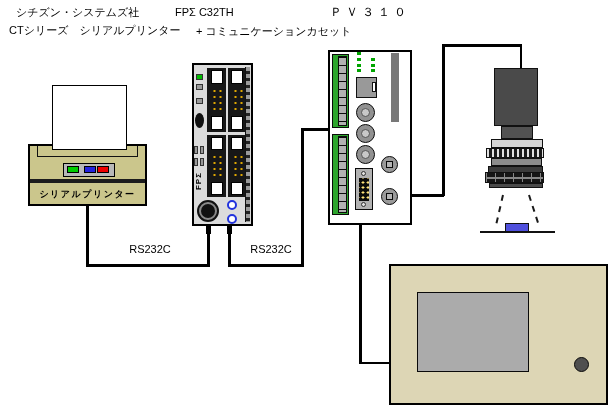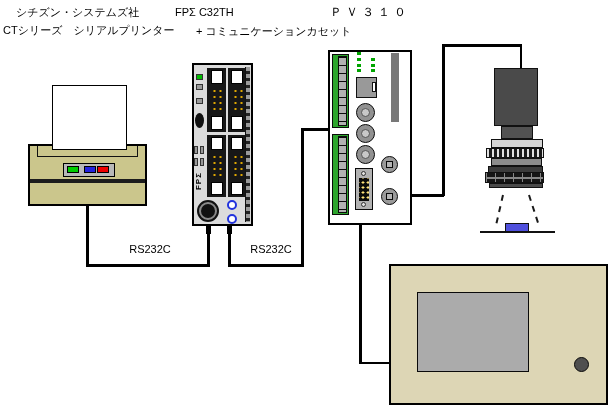--- a/index.html
+++ b/index.html
@@ -17,21 +17,21 @@
   .gblock{position:absolute;background:#2da52d;border:1px solid #0a0a0a}
   .gstrip{position:absolute;right:1px;top:1px;bottom:1px;width:9px;border:1px solid #0a0a0a;
           background:repeating-linear-gradient(to bottom,#0a0a0a 0 1.5px,#b2b2b2 1.5px 8px)}
   .pvled{position:absolute;width:4px;height:3px;background:#00a400}
   .dash{position:absolute;width:0;border-left:2px dashed #1a1a1a;transform-origin:top center}
 </style>
 </head>
 <body>
 
 <div class="lbl" style="left:16px;top:6px">シチズン・システムズ社</div>
-<div class="lbl" style="left:3px;top:24px">CTシリーズ　シリアルプリンター</div>
+<div class="lbl" style="left:9px;top:24px">CTシリーズ　シリアルプリンター</div>
 <div class="lbl" style="left:175px;top:6px">FPΣ C32TH</div>
 <div class="lbl" style="left:196px;top:25px">+ コミュニケーションカセット</div>
 <div class="lbl" style="left:330px;top:6px;letter-spacing:4px;font-size:12px">ＰＶ３１０</div>
 
 <div class="cable" style="left:86px;top:205px;width:2.5px;height:61px"></div>
 <div class="cable" style="left:86px;top:264px;width:124px;height:2.5px"></div>
 <div class="cable" style="left:207px;top:226px;width:2.5px;height:40px"></div>
 <div class="cable" style="left:205.5px;top:226px;width:5px;height:8px"></div>
 <div class="lbl" style="left:108px;top:243px;width:84px;text-align:center">RS232C</div>
 
@@ -53,20 +53,21 @@
 <div class="abs" style="left:52px;top:85px;width:75px;height:65px;background:#fff;border:1.5px solid #000;z-index:3"></div>
 
 <div class="dev" style="left:28px;top:144px;width:119px;height:62px;background:#cbc68c;z-index:2">
   <div class="abs" style="left:7px;right:7px;top:0;height:11px;border-left:1.5px solid #111;border-right:1.5px solid #111;border-bottom:1.5px solid #111"></div>
   <div class="abs" style="left:33px;top:17px;width:52px;height:14px;background:#b8b8b8;border:1.5px solid #000">
     <div class="abs" style="left:3px;top:2px;width:12px;height:7px;background:#00cc00;border:1px solid #000"></div>
     <div class="abs" style="left:20px;top:2px;width:12px;height:7px;background:#2222dd;border:1px solid #000"></div>
     <div class="abs" style="left:33px;top:2px;width:12px;height:7px;background:#ee0000;border:1px solid #000"></div>
   </div>
   <div class="abs" style="left:0;right:0;top:33px;height:4px;background:#1c1c1c"></div>
+  <div class="abs" style="left:0;right:0;top:42px;text-align:center;font-size:9px;font-weight:bold;letter-spacing:1.5px">シリアルプリンター</div>
 </div>
 
 <div class="dev" style="left:192px;top:63px;width:61px;height:163px;background:#dcdcdc;z-index:2">
 
   <div class="ledsq" style="left:2px;top:9px;width:7px;height:6px;background:#00bb00"></div>
   <div class="ledsq" style="left:2px;top:19px;width:7px;height:6px;background:#9a9a9a"></div>
   <div class="ledsq" style="left:2px;top:33px;width:7px;height:6px;background:#9a9a9a"></div>
 
   <div class="abs" style="left:1px;top:48px;width:9px;height:15px;background:#111;border-radius:50%"></div>
 

